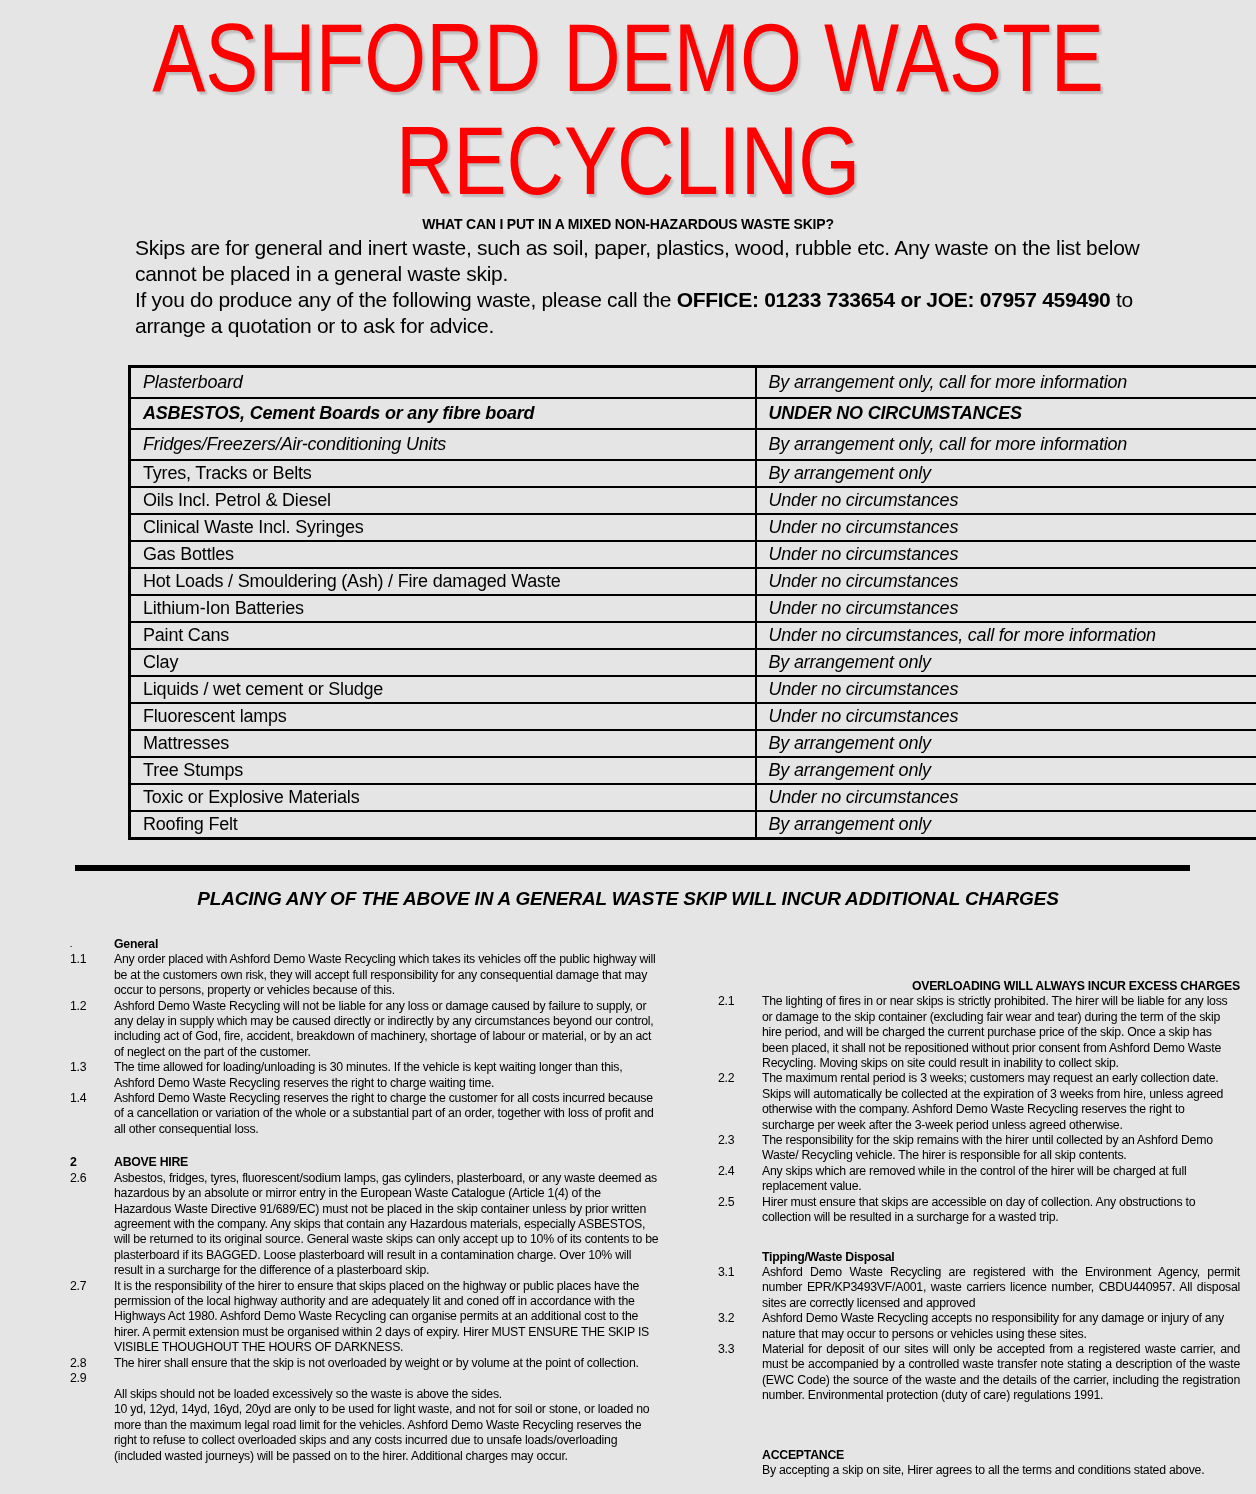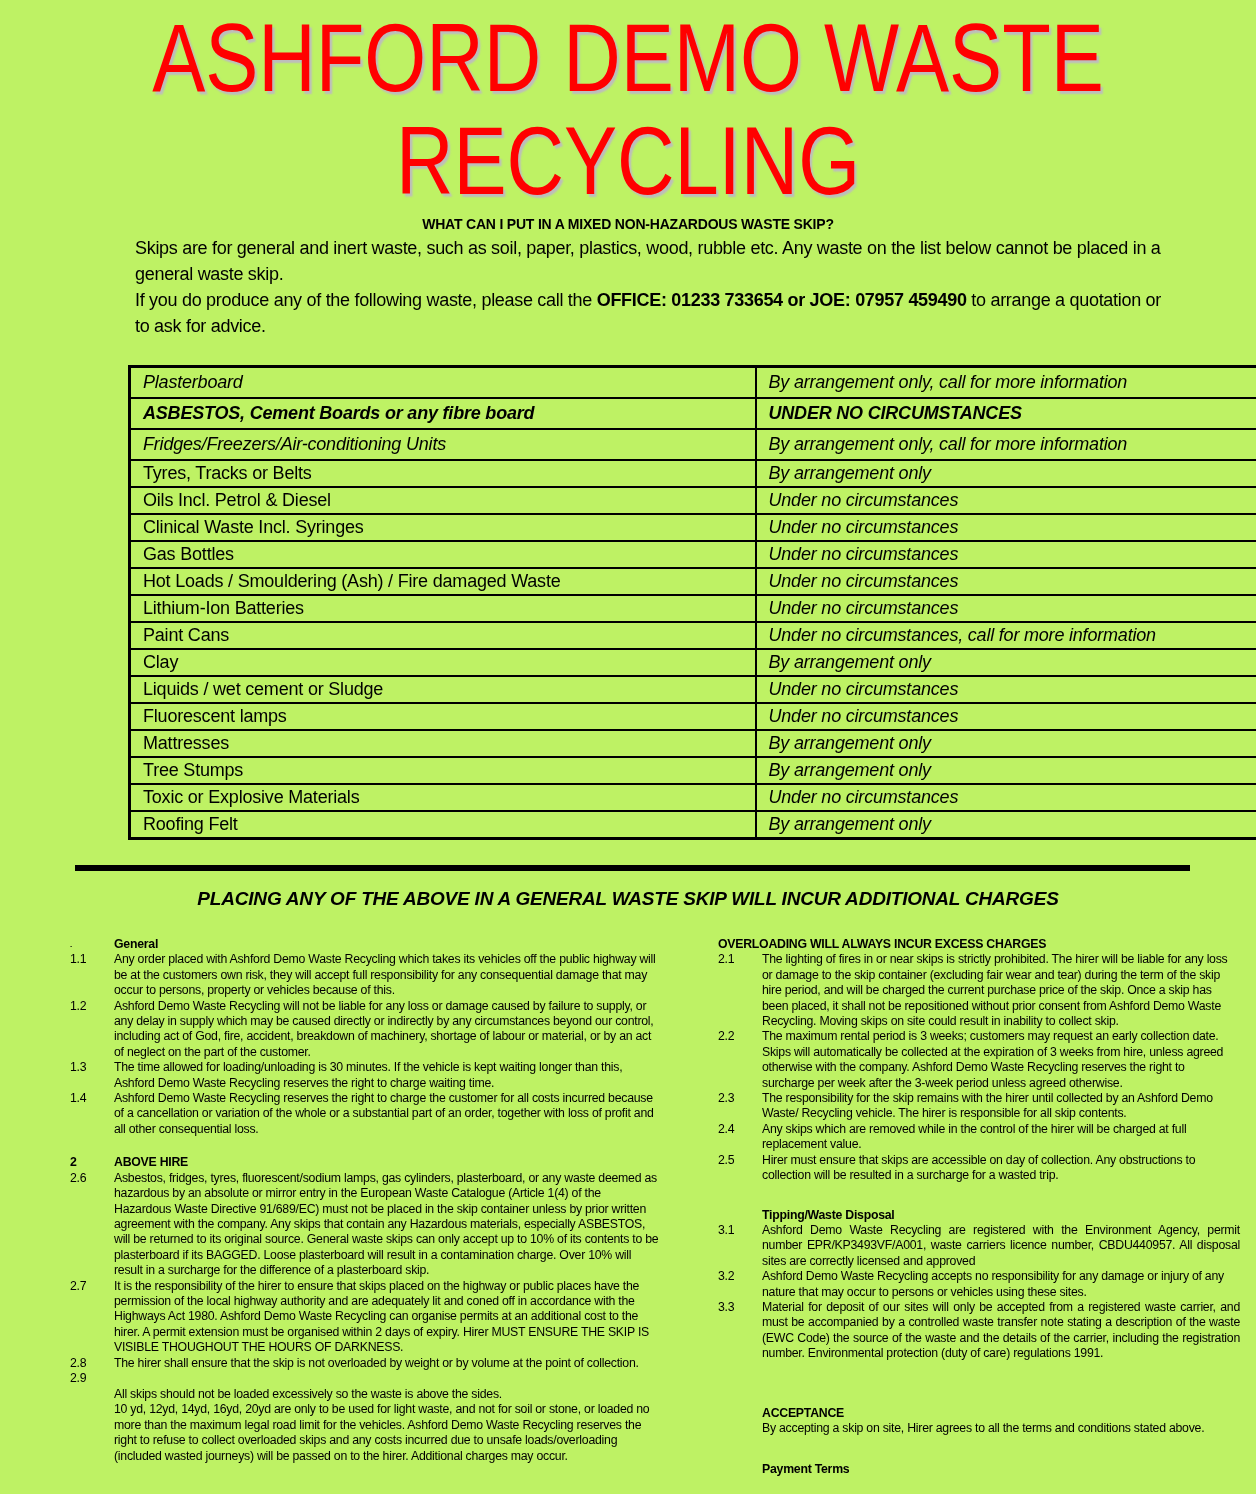--- a/index.html
+++ b/index.html
@@ -1,29 +1,29 @@
 <!DOCTYPE html>
 <html><head>
 <meta charset="utf-8">
 <style>
   html,body{margin:0;padding:0;background:#fff;}
   .page{
-    width:1256px;height:1494px;background:#bef264;box-sizing:border-box;
+    width:1256px;height:1494px;background:#e5e5e5;box-sizing:border-box;
     font-family:"Liberation Sans",sans-serif;color:#000;overflow:hidden;position:relative;
   }
   
   .title{
     margin:6px 0 0 0;text-align:center;font-weight:400;
     font-size:97px;line-height:103px;color:#FF0000;
     transform:scaleX(0.82);transform-origin:center top;
     text-shadow:3px 3px 2px #bdbdbd;white-space:nowrap;
   }
   
   .subtitle{text-align:center;font-weight:bold;font-size:14px;margin-top:4px;letter-spacing:-0.2px;}
-  .intro{margin:3px 88px 0 135px;font-size:18px;line-height:26px;letter-spacing:-0.3px;}
+  .intro{margin:3px 88px 0 135px;font-size:21px;line-height:26px;letter-spacing:-0.3px;}
   .intro p{margin:0;}
   .intro .b{font-weight:bold;}
   
   table.waste{
     border-collapse:collapse;margin:26px 0 0 128px;width:1255px;
     font-size:18px;letter-spacing:-0.2px;
   }
   table.waste td{
     border:2px solid #000;padding:2px 12px;line-height:21px;vertical-align:middle;
   }
@@ -41,21 +41,21 @@
   }
   
   .terms{display:flex;margin-top:27px;padding-left:70px;}
   .tc-col{font-size:12.3px;line-height:15.4px;letter-spacing:-0.25px;}
   .tc-left{width:590px;}
   .tc-right{width:522px;margin-left:58px;}
   .tc-item{display:flex;}
   .tc-num{flex:0 0 44px;width:44px;}
   .tc-text{flex:1;}
   .tc-h .tc-num,.tc-h .tc-text{font-weight:bold;}
-  .tc-center{font-weight:bold;text-align:left;}
+  .tc-center{font-weight:bold;text-align:right;margin-top:42px;}
   .justify .tc-text{text-align:justify;}
   .pre .tc-text{white-space:pre-line;margin-top:16px;}
   .tiny{font-size:8px;}
 </style>
 </head>
 <body>
 
 <div class="page">
 
   <h1 class="title"><span>ASHFORD DEMO WASTE</span><br><span>RECYCLING</span></h1>

